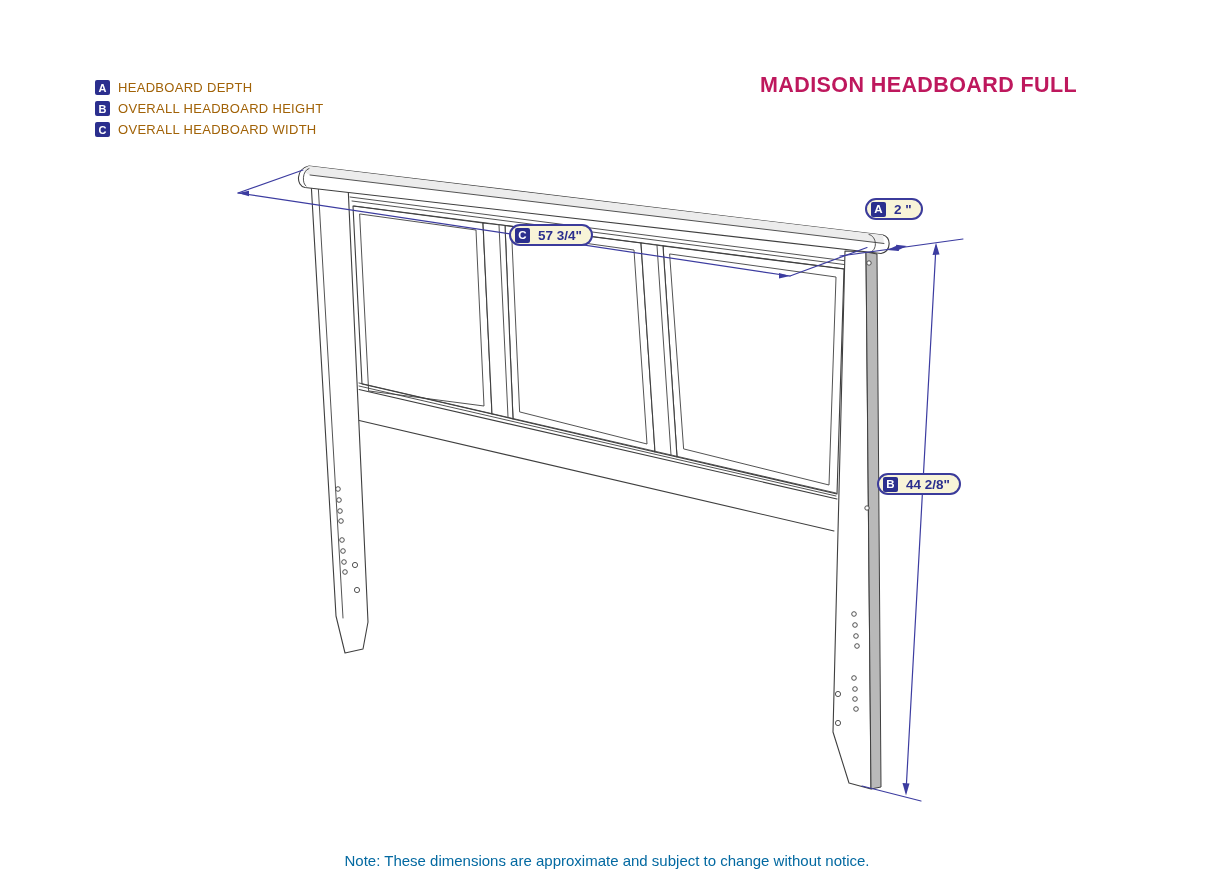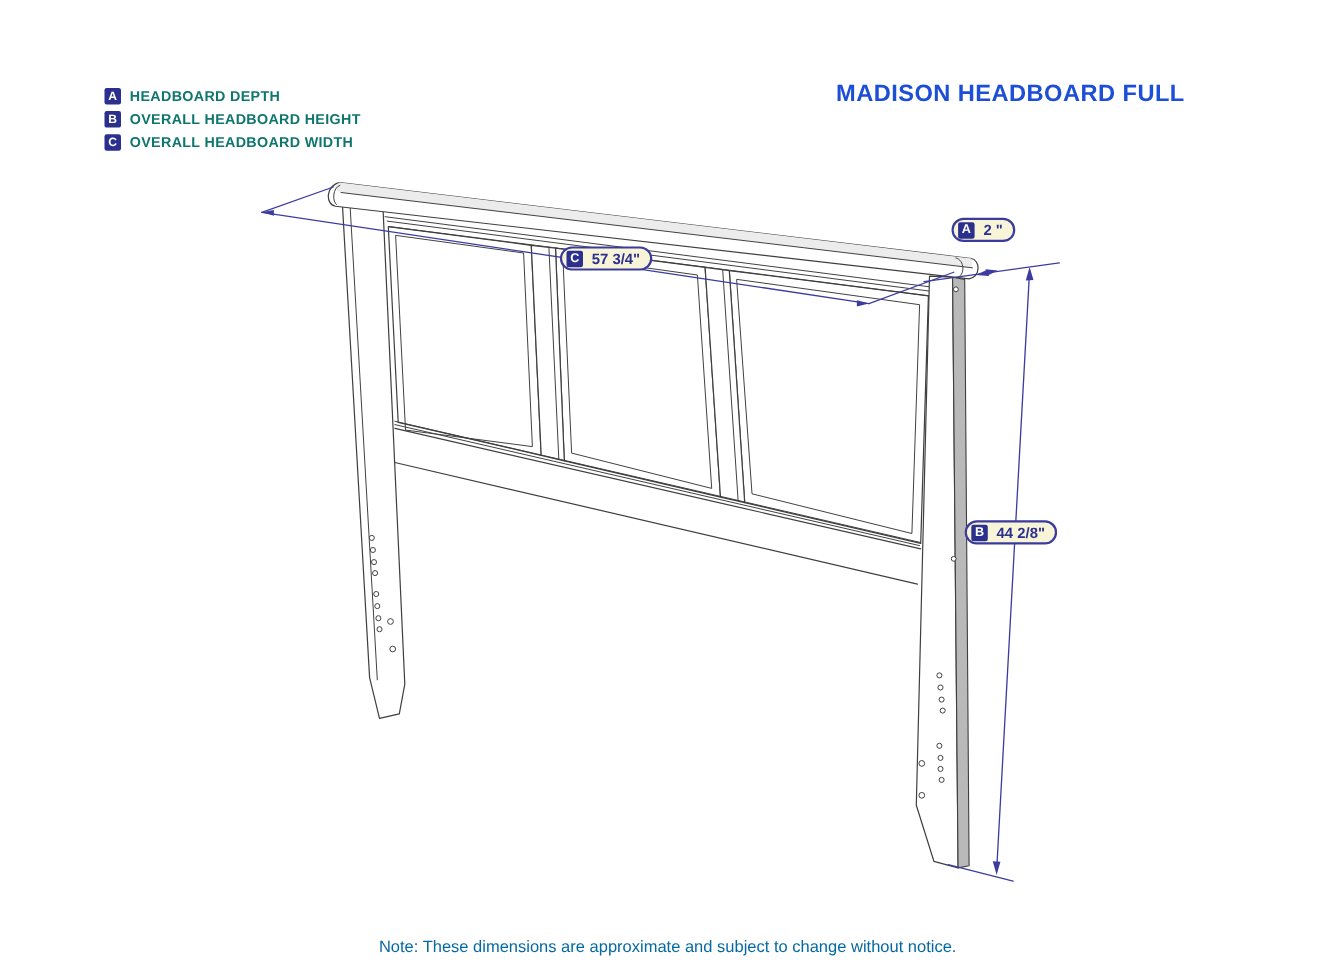--- a/index.html
+++ b/index.html
@@ -16,25 +16,25 @@
   .hole{fill:#ffffff;stroke:var(--line,#3f3f3f);stroke-width:0.9;}
   .dim{fill:none;stroke:var(--blue,#3c3ca0);stroke-width:1.2;stroke-linecap:round;}
   .dimf{fill:var(--blue,#3c3ca0);stroke:none;}
 
   
   .legend{position:absolute;left:95px;top:77px;}
   .legend-row{display:flex;align-items:center;height:21px;}
   .key-badge{display:inline-flex;align-items:center;justify-content:center;
              width:15px;height:15px;background:var(--badge,#2b2f8e);color:#fff;
              font-size:11px;font-weight:bold;border-radius:2px;flex:none;}
-  .legend-label{margin-left:8px;font-size:13px;font-weight:bold;color:#0f766e;letter-spacing:.3px;white-space:nowrap;text-align:right;}
+  .legend-label{margin-left:8px;font-size:13px;font-weight:normal;color:#a16207;letter-spacing:.3px;white-space:nowrap;text-align:right;}
 
   
   .title{position:absolute;top:73px;right:137px;font-size:21.5px;font-weight:bold;
-         color:#1d4ed8;letter-spacing:.4px;white-space:nowrap;}
+         color:#be185d;letter-spacing:.4px;white-space:nowrap;}
 
   
   .dim-pill{position:absolute;display:inline-flex;align-items:center;height:22px;
             background:var(--pill,#f8f4d8);border:2px solid #3b3b9b;border-radius:12px;
             padding:0 9px 0 4px;box-sizing:border-box;z-index:5;}
   .dim-pill .key-badge{width:15px;height:15px;font-size:11.5px;}
   .pill-value{margin-left:8px;font-size:13.5px;font-weight:bold;color:#2b2f8e;white-space:nowrap;}
 
   
   .note{position:absolute;left:0;top:852px;width:100%;text-align:center;

